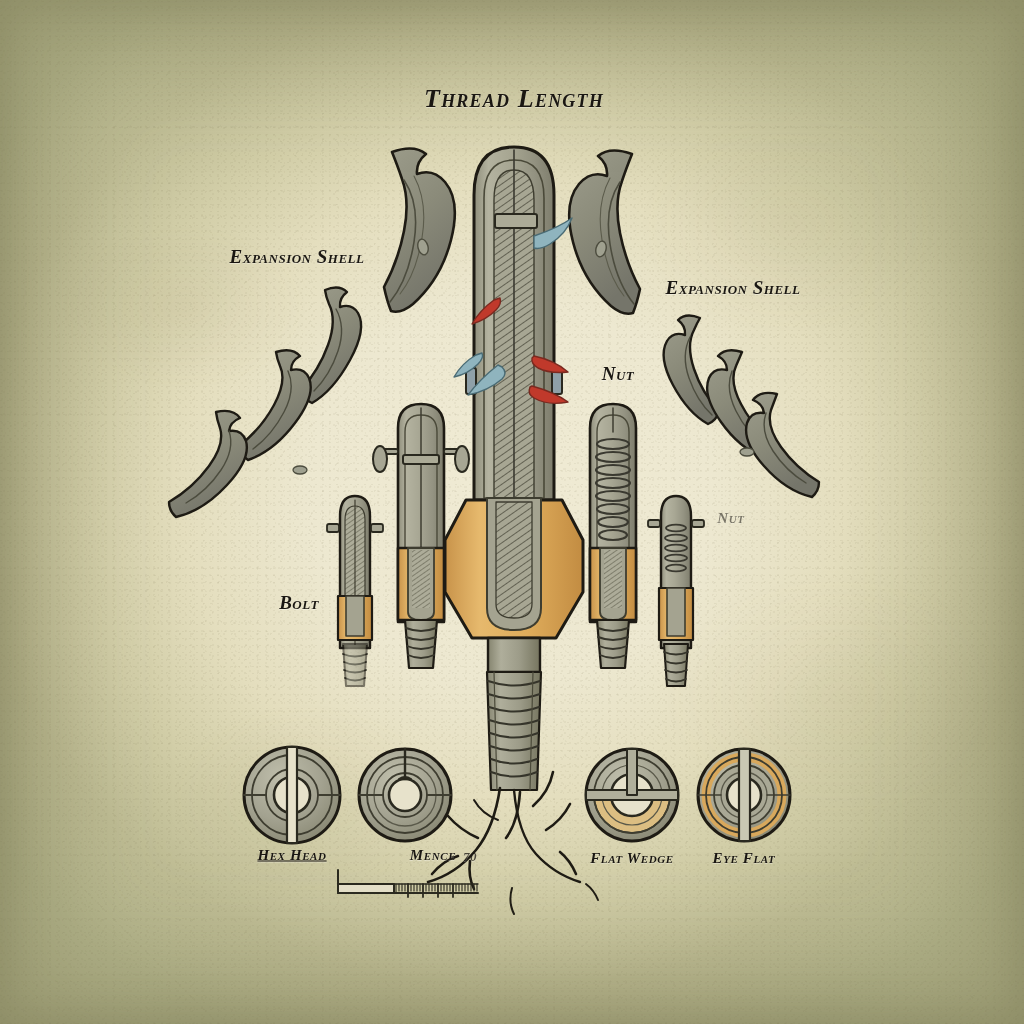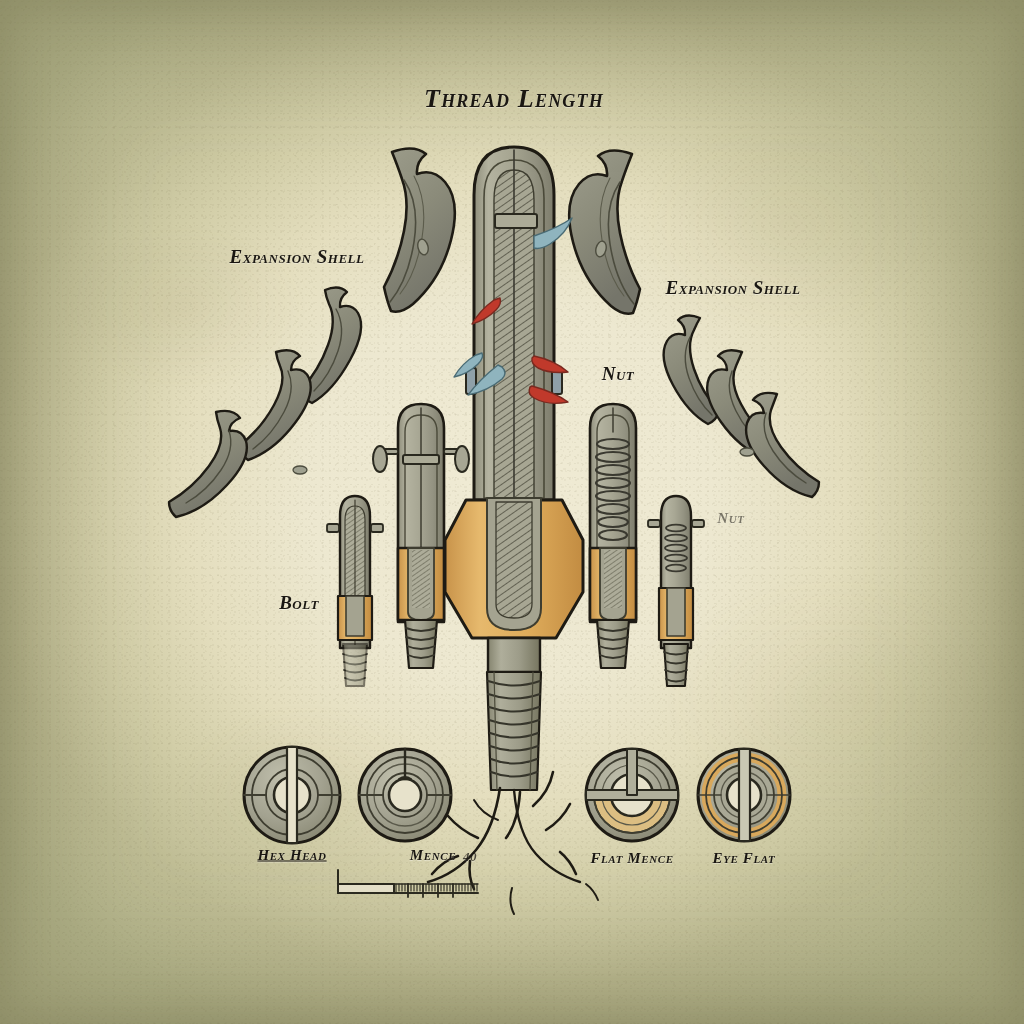--- a/index.html
+++ b/index.html
@@ -409,19 +409,19 @@
   <div class="lbl t-part" style="left:618px;top:374px;">Nut</div>
 
   <div class="lbl t-small faded" style="left:731px;top:518px;">Nut</div>
 
   <div class="lbl t-part" style="left:299px;top:603px;">Bolt</div>
 
   <div class="lbl t-small" style="left:292px;top:855px;text-decoration:underline;">Hex Head</div>
 
   <div class="lbl t-small" style="left:405px;top:855px;margin-left:28px;">Mence</div>
 
-  <div class="lbl t-small" style="left:632px;top:858px;">Flat Mence</div>
+  <div class="lbl t-small" style="left:632px;top:858px;">Flat Wedge</div>
 
   <div class="lbl t-small" style="left:744px;top:858px;">Eye Flat</div>
 
-  <div class="lbl t-tiny" style="left:470px;top:857px;">40</div>
+  <div class="lbl t-tiny" style="left:470px;top:857px;">70</div>
 
 </div>
 
 </body></html>

